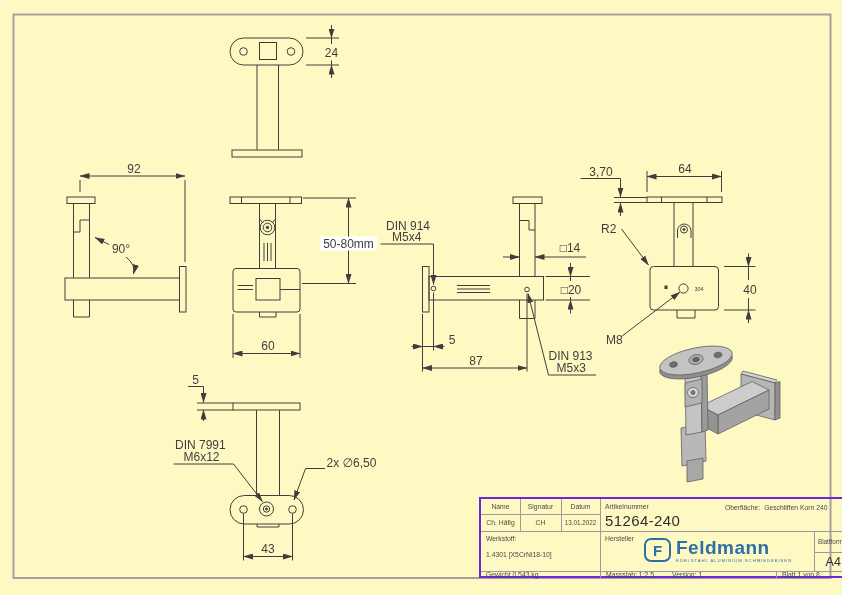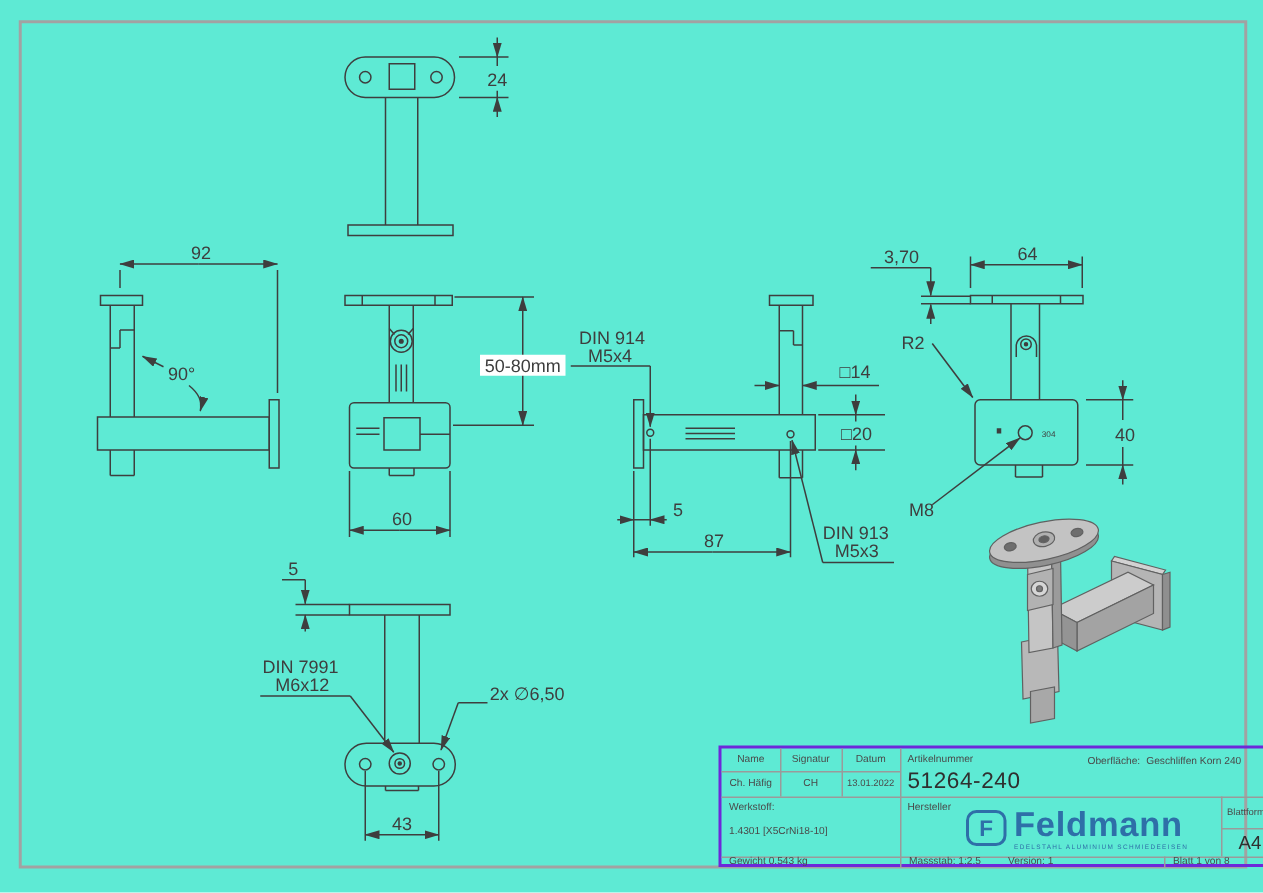--- a/index.html
+++ b/index.html
@@ -1,36 +1,36 @@
 <!DOCTYPE html>
 <html><head>
 <meta charset="utf-8">
 <style>
   html,body{margin:0;padding:0;background:#ffffff;}
-  .sheet{position:relative;width:842px;height:595px;background:#5eead4;overflow:hidden;
+  .sheet{position:relative;width:842px;height:595px;background:#fef9c3;overflow:hidden;
          font-family:"Liberation Sans","DejaVu Sans",sans-serif;color:#3e3e3e;}
   svg text{fill:#3e3e3e;font-family:"Liberation Sans","DejaVu Sans",sans-serif;}
   .dim{font-size:12px;}
   .tiny{font-size:5.5px;}
   
   .tb{position:absolute;left:479px;top:497px;width:373.5px;height:81px;
       border:2px solid #6d28d9;box-sizing:border-box;font-size:6.8px;color:#4a4a4a;}
   .tb .hl,.tb .vl{position:absolute;background:#9a9a9a;}
   .tb .hl{height:1px;}
   .tb .vl{width:1px;}
   .cell{position:absolute;display:flex;align-items:center;justify-content:center;box-sizing:border-box;}
   .cell.lft{justify-content:flex-start;}
   .art-val{font-size:15px;color:#2f2f2f;letter-spacing:.4px;}
   .a4{font-size:12.5px;color:#2f2f2f;justify-content:center;}
   .logo{position:absolute;left:163px;top:39px;display:flex;align-items:center;gap:5px;}
   .logo-mark{width:27px;height:24px;border:2.5px solid #2e6fa8;border-radius:7px;
              display:flex;align-items:center;justify-content:center;
              font-size:15px;font-weight:bold;color:#2e6fa8;box-sizing:border-box;}
   .logo-right{display:flex;flex-direction:column;line-height:1;}
-  .logo-brand{font-size:23px;font-weight:bold;color:#2e6fa8;letter-spacing:.5px;}
+  .logo-brand{font-size:19px;font-weight:bold;color:#2e6fa8;letter-spacing:.5px;}
   .logo-tag{font-size:4.3px;letter-spacing:.9px;color:#2e6fa8;margin-top:1.5px;text-transform:uppercase;}
 </style>
 </head>
 <body>
 
 <div class="sheet">
 
 <svg width="842" height="595" viewBox="0 0 842 595" style="position:absolute;left:0;top:0;">
   <defs>
     <marker id="arr" viewBox="0 0 10 6" refX="9.5" refY="3" markerWidth="10" markerHeight="6" orient="auto">

